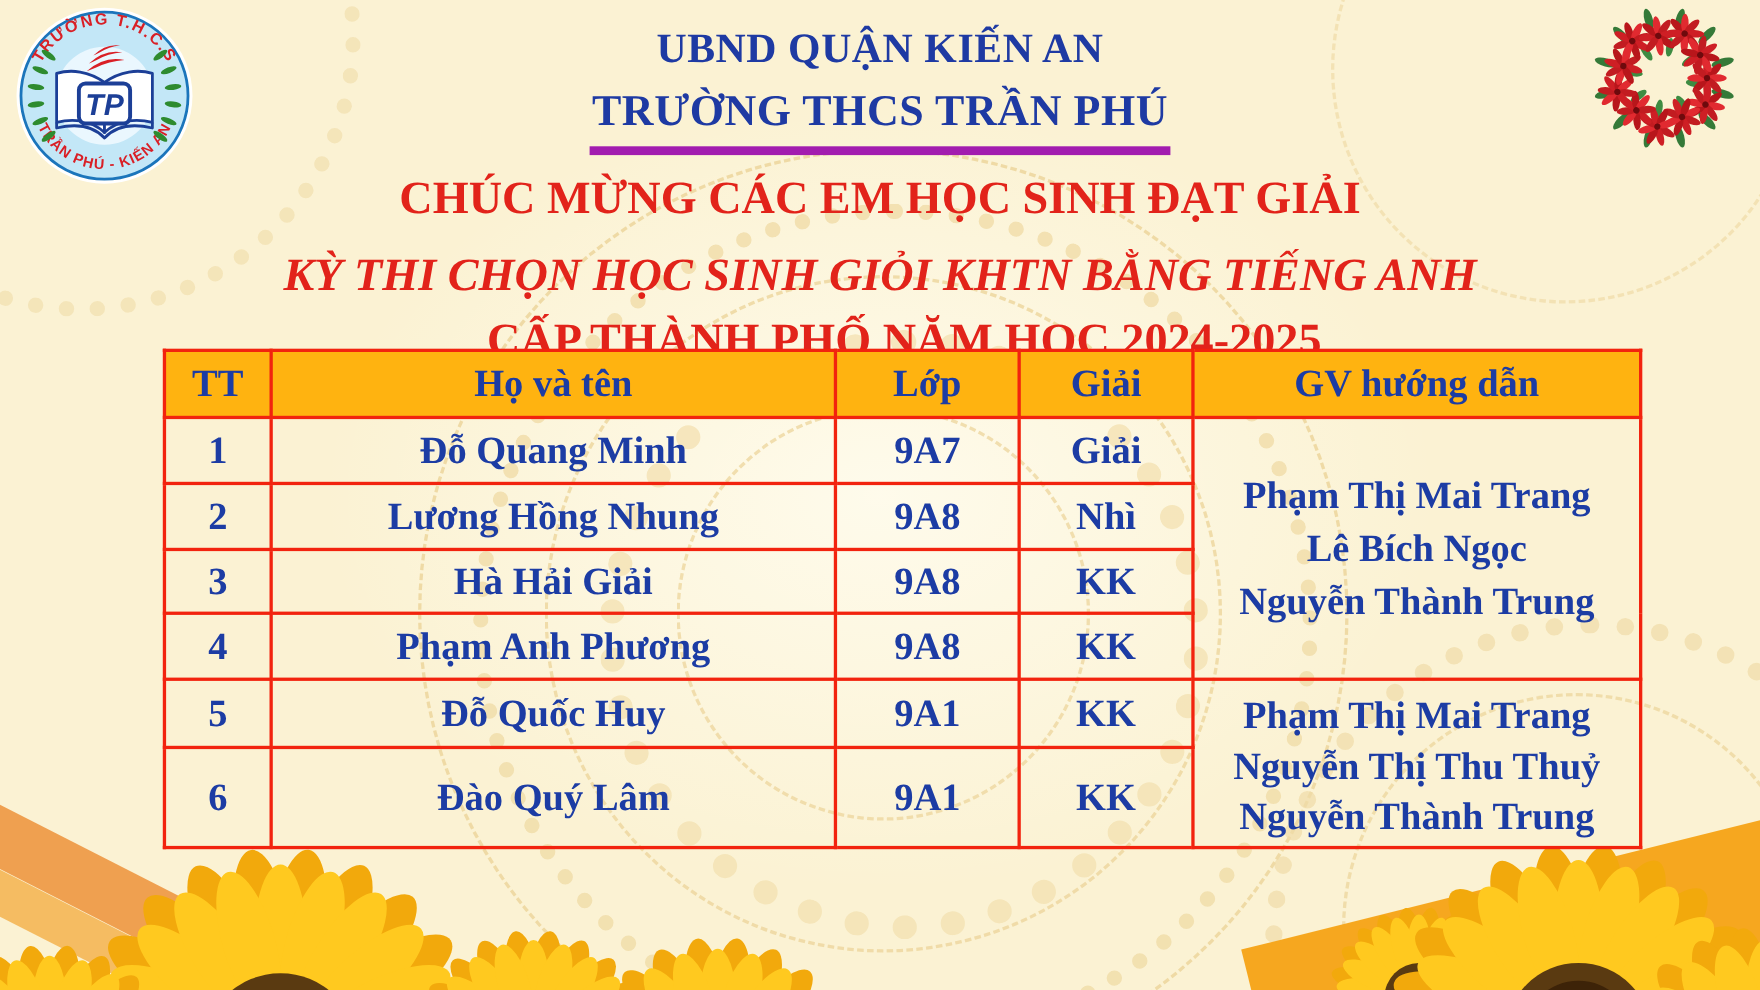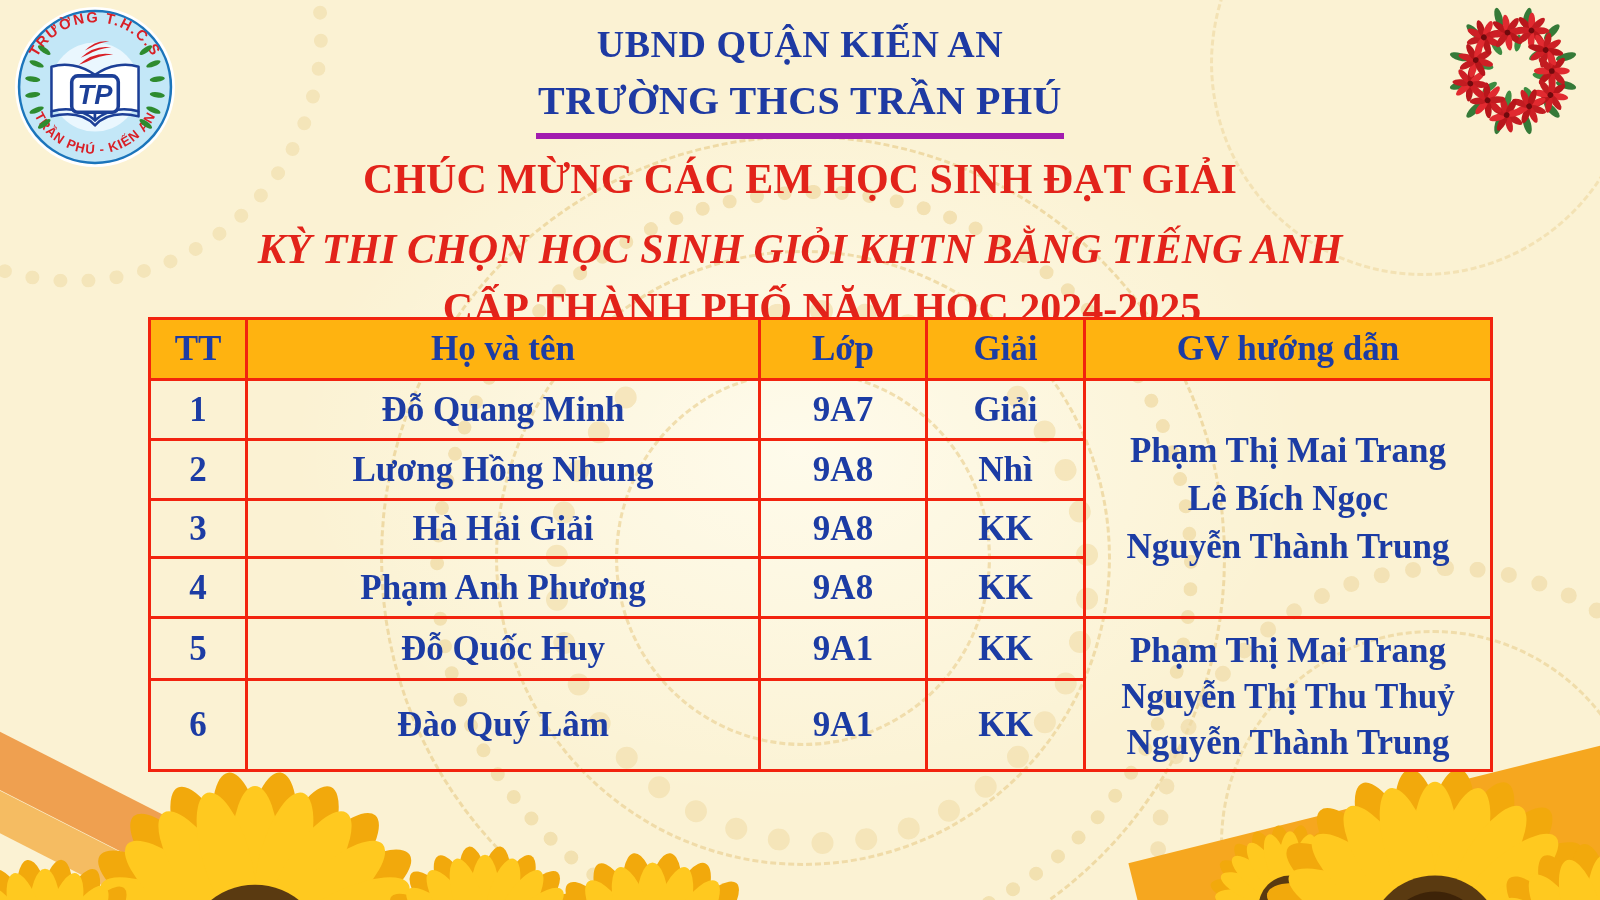--- a/index.html
+++ b/index.html
@@ -28,21 +28,21 @@
   .ribbon-bl2{left:-46px;top:846px;width:300px;height:38px;background:#F5BC62;transform:rotate(27deg);}
   .ribbon-br{right:-60px;bottom:-58px;width:520px;height:160px;background:#F6A71F;transform:rotate(-14deg);}
   
   .sunflower{position:absolute;z-index:2;}
   .wreath{position:absolute;z-index:2;right:16px;top:0px;width:142px;height:142px;}
   .logo{position:absolute;z-index:2;left:14px;top:6px;width:162px;height:162px;}
   
   .header-block{position:absolute;z-index:3;left:0;right:0;top:0;text-align:center;}
   .org-name{margin-top:22px;font-size:38px;font-weight:bold;color:#1E3AA3;letter-spacing:.5px;}
   .school-name{margin-top:11px;font-size:40px;font-weight:bold;color:#1E3AA3;letter-spacing:.5px;}
-  .school-name span{display:inline-block;border-bottom:6px solid #a21caf;padding:0 2px 9px 2px;}
+  .school-name span{display:inline-block;border-bottom:8px solid #a21caf;padding:0 2px 9px 2px;}
   .congrats{font-size:42px;font-weight:bold;color:#E2231A;letter-spacing:0px;}
   .c1{margin-top:16px;}
   .c2{margin-top:22px;font-style:italic;}
   .c3{margin-top:11px;margin-left:44px;}
   
   table.results{
     position:absolute;z-index:3;left:148px;top:317px;width:1342px;
     border-collapse:collapse;table-layout:fixed;padding-left:36px;
   }
   table.results th,table.results td{

